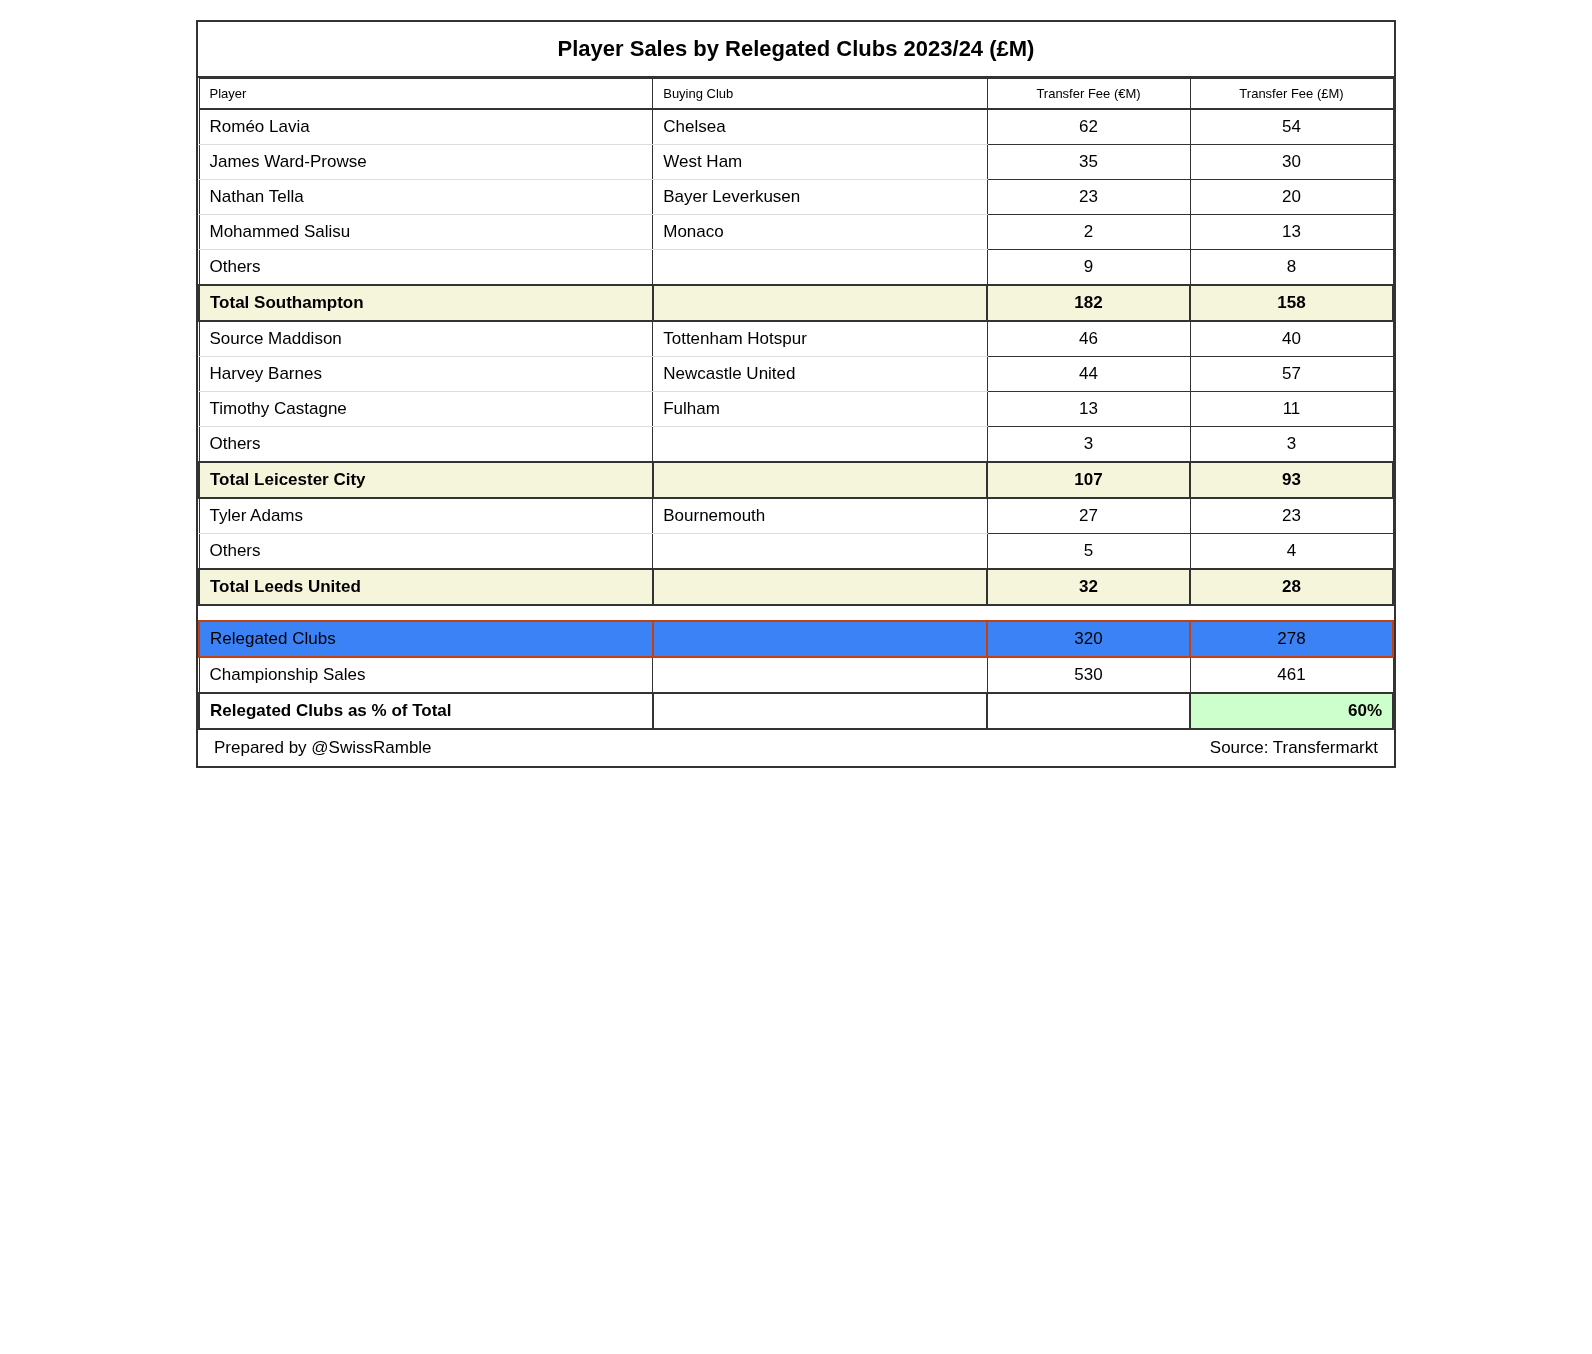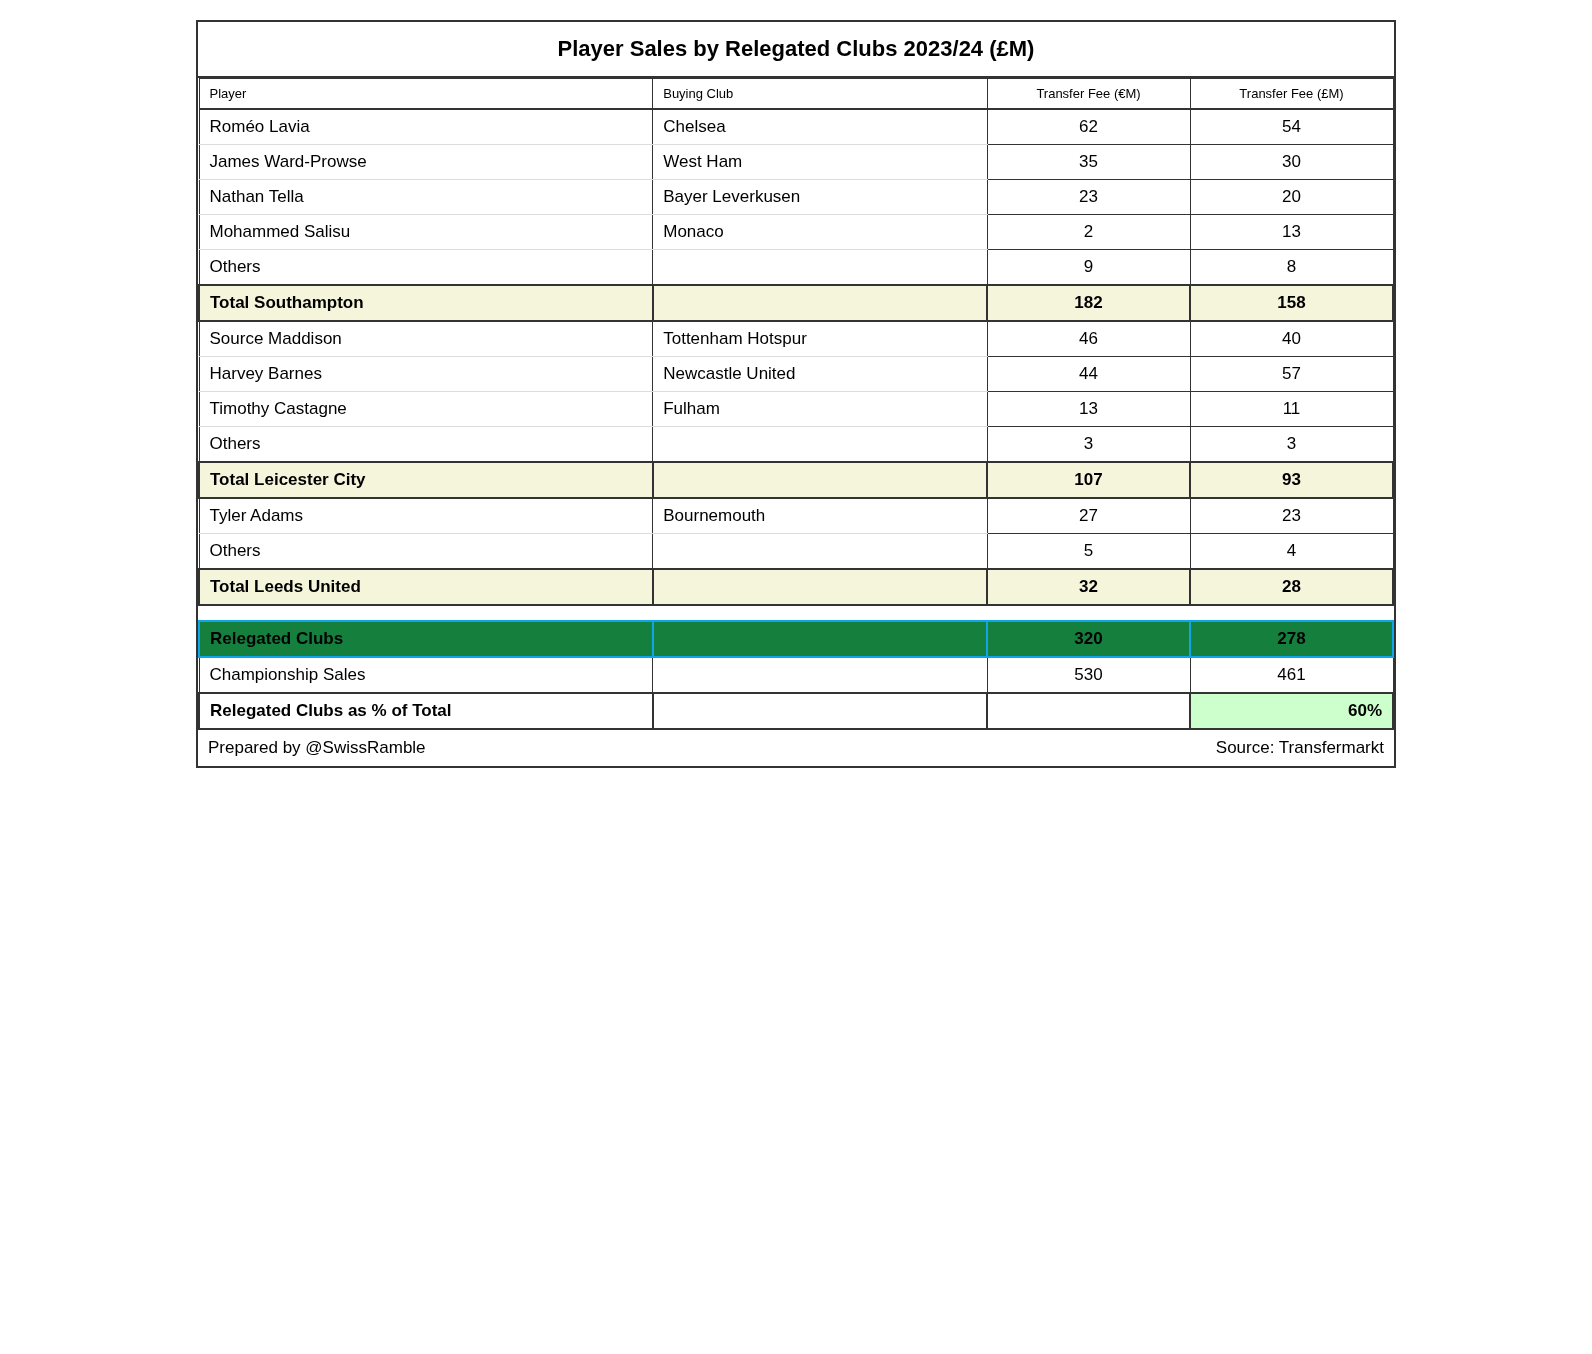--- a/index.html
+++ b/index.html
@@ -59,23 +59,23 @@
     .total-row td {
       background-color: #f5f5dc;
       font-weight: bold;
       border: 2px solid #333;
     }
     .total-row td.col-fee-eur,
     .total-row td.col-fee-gbp {
       text-align: center;
     }
     .grand-total-row td {
-      background-color: #15803d;
-      font-weight: bold;
-      border: 2px solid #0ea5e9;
+      background-color: #3b82f6;
+      font-weight: normal;
+      border: 2px solid #c2410c;
     }
     .grand-total-row td.col-fee-eur,
     .grand-total-row td.col-fee-gbp {
       text-align: center;
     }
     .pct-row td {
       font-weight: bold;
       border: 2px solid #333;
     }
     .pct-row td.col-fee-gbp {
@@ -212,18 +212,18 @@
   <td class="col-fee-gbp" style="border-top:2px solid #333">461</td>
 </tr>
           <tr class="pct-row">
   <td class="col-player">Relegated Clubs as % of Total</td>
   <td class="col-buying"></td>
   <td class="col-fee-eur"></td>
   <td class="col-fee-gbp">60%</td>
 </tr>
         </tbody>
     </table>
-    <div class="footer-area" style="display:flex; justify-content:space-between; padding: 8px 10px;">
+    <div class="footer-area" style="display:flex; justify-content:space-between; padding: 8px 16px;">
       <span>Prepared by @SwissRamble</span>
       <span>Source: Transfermarkt</span>
     </div>
   </div>
 </div>
 
 </body></html>

